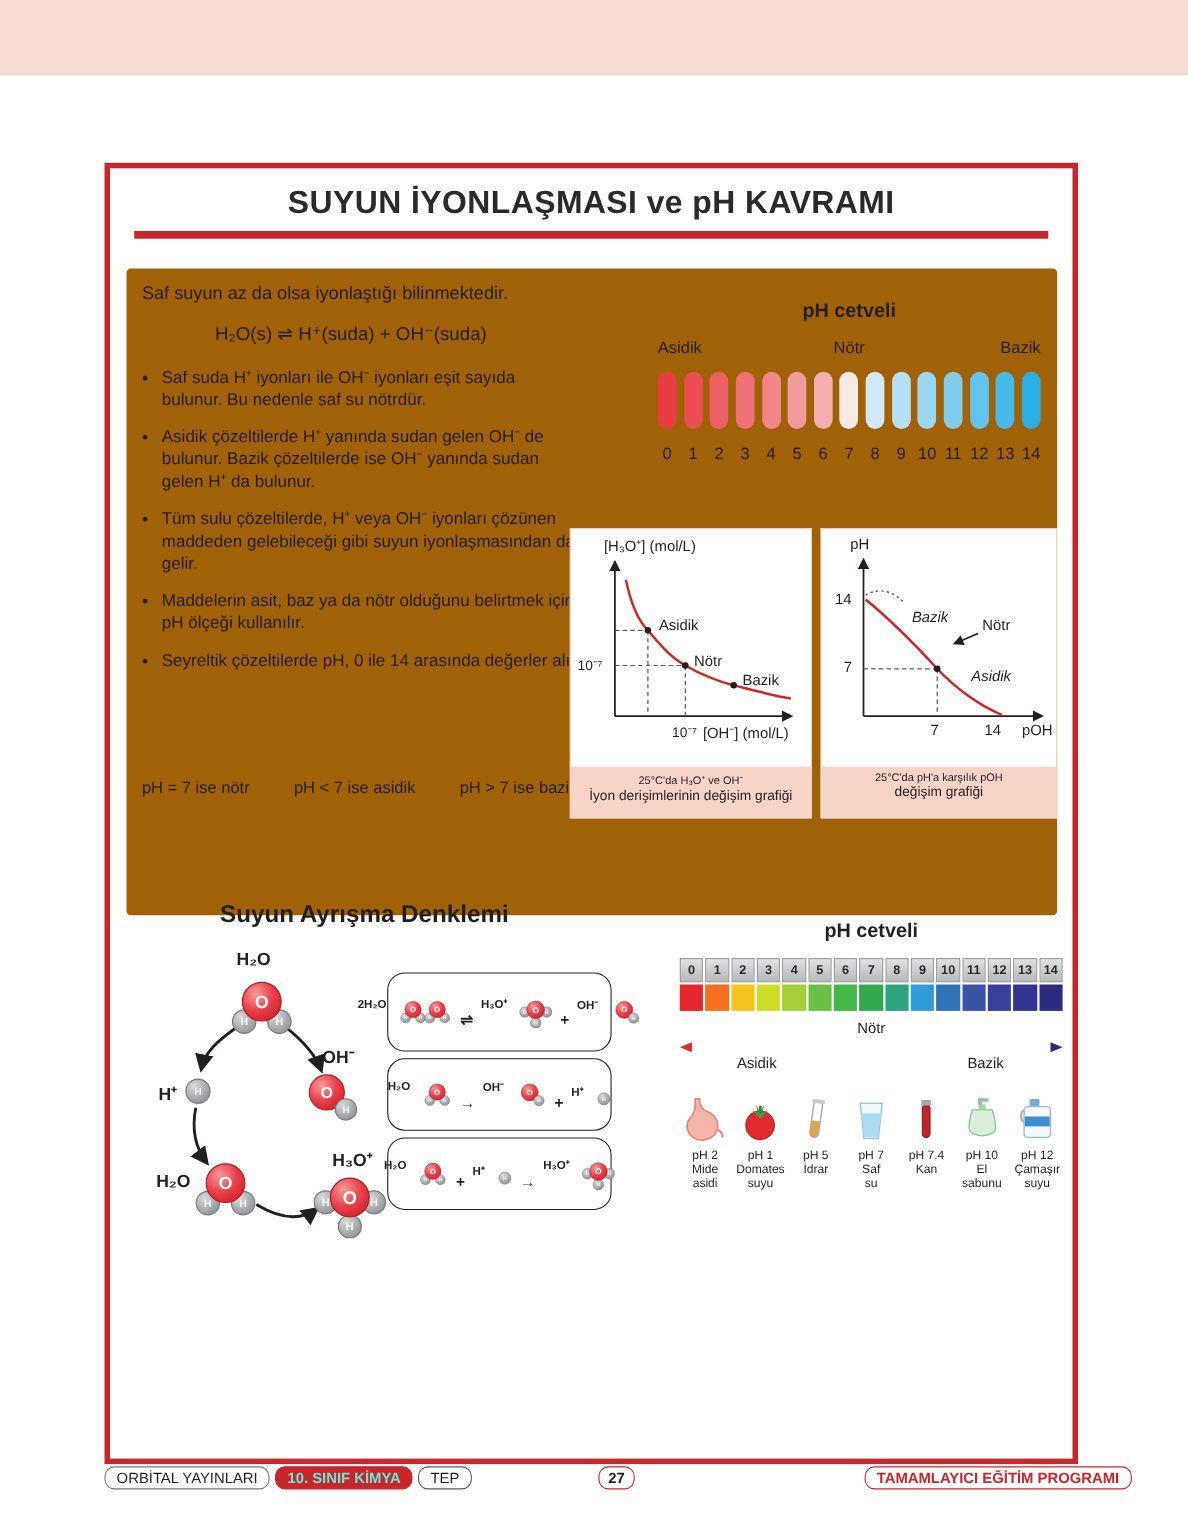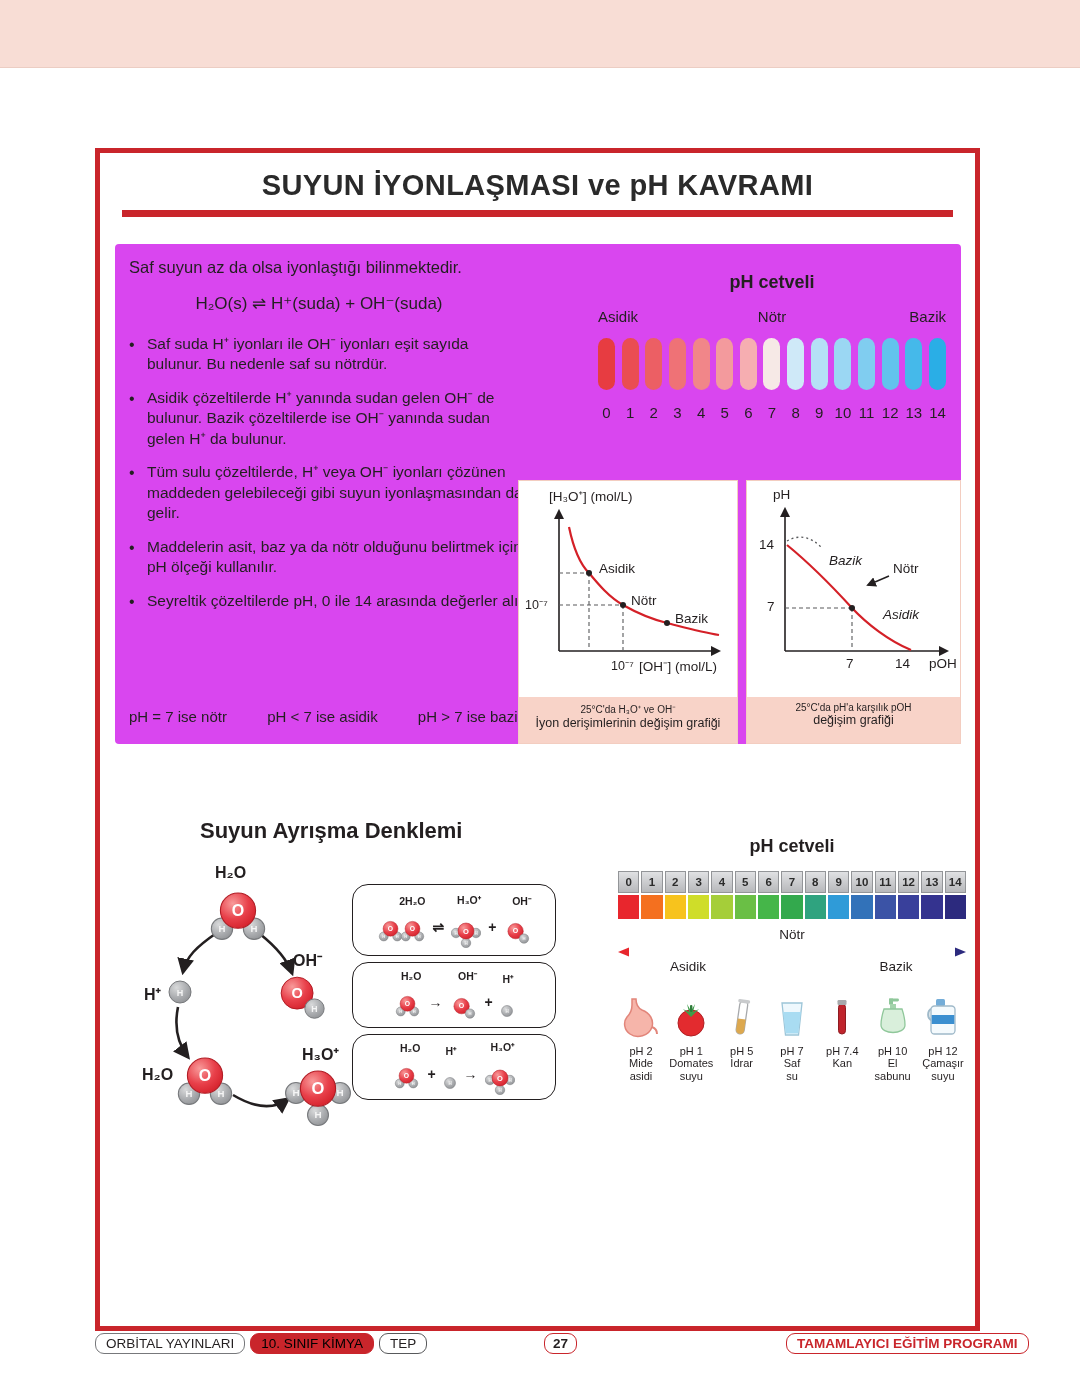--- a/index.html
+++ b/index.html
@@ -9,21 +9,21 @@
 
   
   .band { left:0; top:0; width:1080px; height:68px; background:#f8ddd5; border-bottom:1px solid #eccdc3; }
 
   
   .frame { left:95px; top:148px; width:885px; height:1183px; border:5px solid #c9252b; background:#fff; }
   .page-title { left:0; right:0; top:16px; text-align:center; font-size:29px; font-weight:bold; color:#2a2a2a; letter-spacing:.4px; }
   .title-rule { left:22px; right:22px; top:57px; height:7px; background:#c9252b; }
 
   
-  .pinkbox { left:15px; top:91px; width:846px; height:500px; background:#d946ef; border-radius:4px; }
+  .pinkbox { left:15px; top:91px; width:846px; height:588px; background:#a16207; border-radius:4px; }
 
   .lead { font-size:16.5px; margin-bottom:16px; }
   .equation { font-size:17px; text-align:center; width:380px; margin-bottom:20px; }
   .bullet { display:flex; gap:8px; margin-bottom:13px; font-size:15.5px; line-height:1.32; }
   .bullet::before { content:"•"; flex:0 0 10px; font-size:16px; }
   .notes { display:flex; justify-content:space-between; font-size:15px; }
 
   .scale-title { text-align:center; font-size:18px; font-weight:bold; }
   .pills { display:flex; justify-content:space-between; }
   .pill { width:17px; height:52px; border-radius:9px; }
@@ -37,21 +37,21 @@
   .gsmall { font-size:12.5px; }
   .ital { font-style:italic; }
   .caption { position:absolute; bottom:0; left:0; right:0; height:46px; background:#f8d3c8; text-align:center; padding-top:5px; }
   .caption .c1 { font-size:10px; }
   .caption .c2 { font-size:12.5px; }
 
   
   .section-title { font-size:22px; font-weight:bold; }
   .mol-label { position:absolute; font-weight:bold; font-size:16px; white-space:nowrap; }
   .rbox { display:flex; align-items:center; justify-content:center; gap:7px; border:1.6px solid #231f20; border-radius:16px; background:#fff; }
-  .rcol { display:flex; flex-direction:column; align-items:flex-end; gap:11px; }
+  .rcol { display:flex; flex-direction:row; align-items:flex-start; gap:11px; }
   .rlabel { font-size:10.5px; font-weight:600; white-space:nowrap; }
   .rop { font-size:14px; font-weight:bold; margin-top:14px; }
   .ricons { display:flex; align-items:center; }
 
   
   .scale2-title { text-align:center; font-size:18px; font-weight:bold; }
   .snum-row { display:flex; gap:2px; margin-top:14px; }
   .snum-row span { flex:1; height:22px; background:linear-gradient(#e0e1e3,#b7b8bb); border:1px solid #939598; font-size:11.5px; font-weight:bold; display:flex; align-items:center; justify-content:center; color:#2b2b2b; }
   .scol-row { display:flex; gap:2px; margin-top:2px; }
   .scol-row span { flex:1; height:24px; }
@@ -61,21 +61,21 @@
   .az-asidik { position:absolute; left:20px; width:100px; text-align:center; top:32px; font-size:13.5px; }
   .az-bazik { position:absolute; left:228px; width:100px; text-align:center; top:32px; font-size:13.5px; }
   .examples-row { display:flex; justify-content:space-between; margin-top:16px; }
   .example { width:46px; text-align:center; }
   .ex-icon { height:50px; display:flex; align-items:flex-end; justify-content:center; }
   .ex-ph { font-size:11px; margin-top:4px; }
   .ex-name { font-size:11px; line-height:1.15; }
 
   
   .fbox { display:inline-block; padding:2px 10px; border-radius:9px; font-size:13.5px; border:1.5px solid #77787b; background:#fff; white-space:nowrap; }
-  .fbox.red-fill { background:#c9252b; border-color:#c9252b; color:#000000; font-weight:normal; }
+  .fbox.red-fill { background:#c9252b; border-color:#c9252b; color:#5eead4; font-weight:bold; }
   .fbox.dark { border-color:#58595b; font-weight:normal; }
   .fbox.red-line { border-color:#c9252b; font-weight:bold; }
   .fbox.red-text { color:#c9252b; }
   .footer-left { display:flex; gap:5px; align-items:center; }
 
   
   svg text { font-family:"Liberation Sans", sans-serif; text-anchor:middle; fill:#fff; font-weight:bold; }
   .oT { font-size:15px; }
   .hT { font-size:9px; fill:#f5f5f5; }
 </style>

